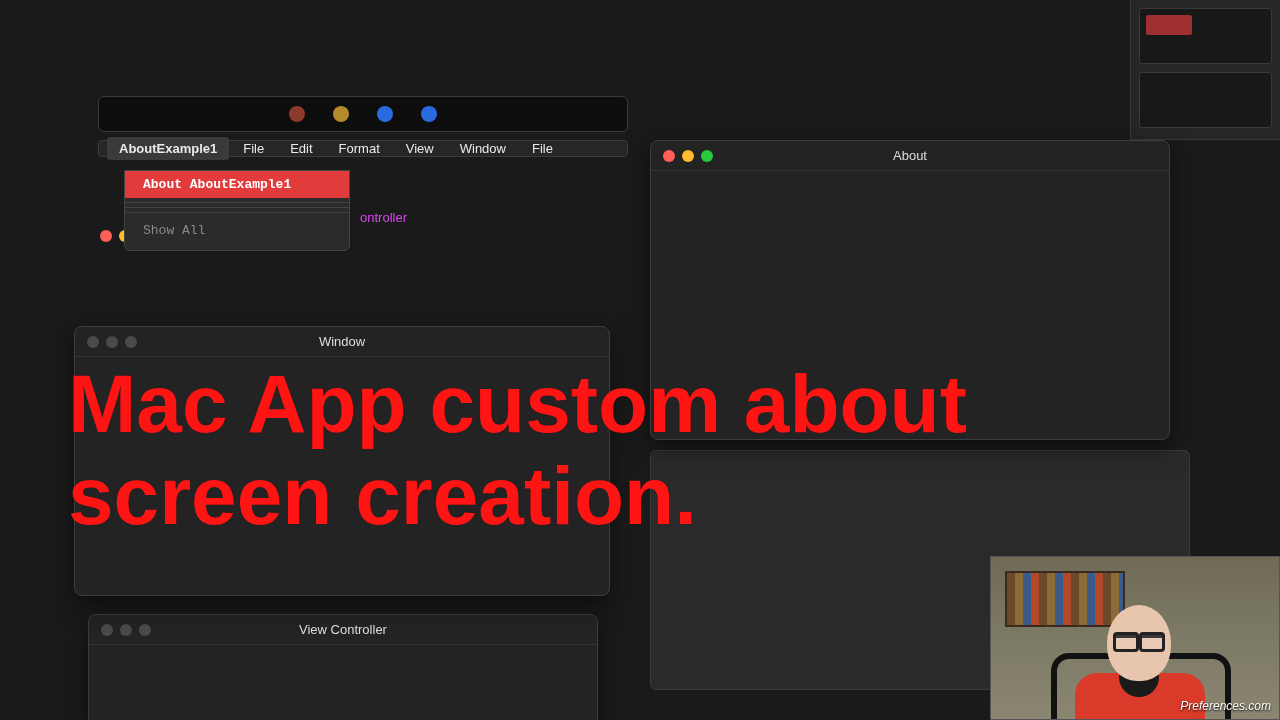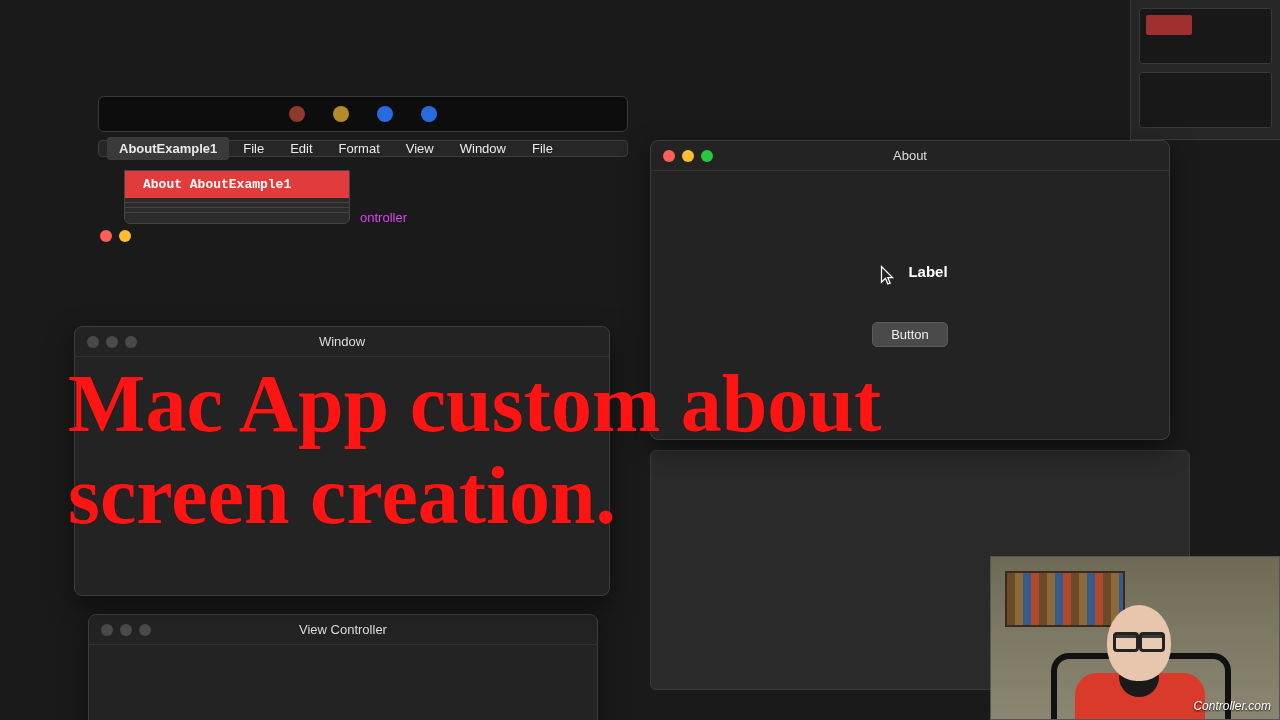--- a/index.html
+++ b/index.html
@@ -157,21 +157,20 @@
     left: 68px; top: 358px;
     width: 920px;
     font-size: 82px;
     line-height: 1.12;
     font-weight: 800;
     color: #ff1414;
     letter-spacing: 0px;
     z-index: 100;
     text-shadow: 0 0 1px rgba(0,0,0,.3);
     pointer-events: none;
-    font-family: Liberation Serif, serif;
   }
 
   
   .webcam {
     position: absolute;
     right: 0; bottom: 0;
     width: 290px; height: 164px;
     background: #2e2e2e;
     border: 1px solid #555;
     overflow: hidden;
@@ -287,20 +286,23 @@
   <span class="dot" id="bgdot-y" style="background: rgb(254, 188, 46);"></span>
 </div>
 
 <div class="dropdown" id="dropdown">
     <div class="dd-item highlight">
       <span>About AboutExample1</span>
     </div>
     <div class="dd-sep"></div>
     <div class="dd-sep"></div>
     <div class="dd-sep"></div>
+    <div class="dd-item dim">
+      <span>Show All</span>
+    </div>
   </div>
 
 <div class="mac-panel" id="panel-window">
   <div class="mac-titlebar">
     <div class="traffic">
       <span class="dot dot-muted"></span>
       <span class="dot dot-muted"></span>
       <span class="dot dot-muted"></span>
     </div>
     <div class="title-text">Window</div>
@@ -321,36 +323,29 @@
 <div class="right-bg-panel"></div>
 
 <div class="mac-panel" id="panel-about">
   <div class="mac-titlebar">
     <div class="traffic">
       <span class="dot" id="about-r" style="background: rgb(255, 95, 87);"></span>
       <span class="dot" id="about-y" style="background: rgb(254, 188, 46);"></span>
       <span class="dot" id="about-g" style="background: rgb(40, 200, 64);"></span>
     </div>
     <div class="title-text">About</div>
-  </div>
-  <div class="about-body">
-    <svg class="cursor-icon" viewBox="0 0 20 28">
-      <path fill="none" stroke="#fff" stroke-width="1.6" d="M3 2 L3 22 L8 17 L11 24 L14 23 L11 16 L17 16 Z"></path>
-    </svg>
-    <div class="about-label">Label</div>
-    <button class="mac-btn">Button</button>
   </div>
 </div>
 
 <button class="mac-btn bg-btn">Button</button>
 
 <div class="video-title">Mac App custom about screen creation.</div>
 
 <div class="webcam">
   <div class="room"></div>
   <div class="shelf"></div>
   <div class="chair"></div>
   <div class="body"></div>
   <div class="collar"></div>
   <div class="head"></div>
   <div class="glasses"></div>
-  <div class="credit">Controller.com</div>
+  <div class="credit">Preferences.com</div>
 </div>
 
 </body></html>

